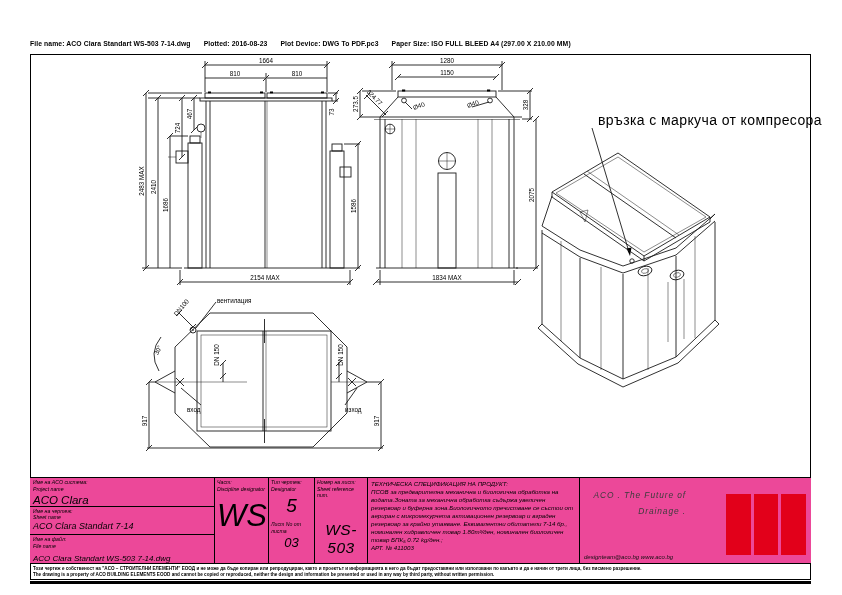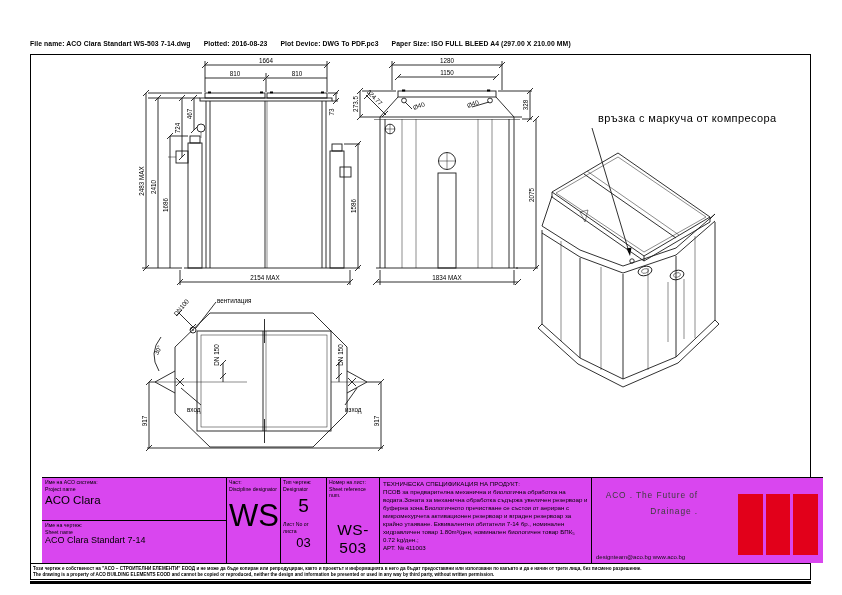--- a/index.html
+++ b/index.html
@@ -18,25 +18,25 @@
   .bottom-bar { position:absolute; left:30px; top:581px; width:781px; height:2.5px; background:#000; }
 
   svg { position:absolute; overflow:visible; }
   svg line, svg path, svg polyline, svg polygon, svg rect, svg circle, svg ellipse
       { stroke:#1a1a1a; fill:none; stroke-width:0.9; }
   .thin { stroke-width:0.5; }
   .fillb { fill:#000; stroke:none; }
   .dim { font-size:6.3px; fill:#000; stroke:none; font-family:"Liberation Sans",sans-serif; }
   .dimv { font-size:6.3px; fill:#000; stroke:none; font-family:"Liberation Sans",sans-serif; }
 
-  .annotation { position:absolute; left:598px; top:112px; font-size:11px; letter-spacing:0.4px; }
+  .annotation { position:absolute; left:598px; top:112px; font-size:14px; letter-spacing:0.4px; }
 
   
-  .titleblock { position:absolute; left:42px; top:477px; width:781px; height:86px;
-                border-top:1.2px solid #000; display:flex; background:#d946ef; }
+  .titleblock { position:absolute; left:30px; top:477px; width:781px; height:86px;
+                border-top:1.2px solid #000; display:flex; background:#ec4899;font-style:italic; }
   .tb-col { border-right:1.1px solid #000; display:flex; flex-direction:column; }
   .tb-row { flex:1; border-bottom:1.1px solid #000; padding:1px 3px; overflow:hidden; }
   .tb-row:last-child { border-bottom:none; }
   .lbl { font-size:5.2px; line-height:1.25; color:#000; }
   .c1 { width:185px; }  .c2 { width:43px; } .c3 { width:54px; }
   .c4 { width:46px; }   .c5 { width:53px; } .c6 { width:212px; }
   .c7 { flex:1; position:relative; }
   .val-project { font-size:11.5px; margin-top:2px; }
   .val-sheet   { font-size:9px;  }
   .val-file    { font-size:8px;  margin-top:5px; }
@@ -341,20 +341,25 @@
       <div class="tb-row">
         <div class="lbl">Име на ACO система:</div>
         <div class="lbl">Project name</div>
         <div class="val-project">ACO Clara</div>
       </div>
       <div class="tb-row">
         <div class="lbl">Име на чертеж:</div>
         <div class="lbl">Sheet name</div>
         <div class="val-sheet">ACO Clara Standart 7-14</div>
       </div>
+      <div class="tb-row">
+        <div class="lbl">Име на файл:</div>
+        <div class="lbl">File name</div>
+        <div class="val-file">ACO Clara Standart WS-503 7-14.dwg</div>
+      </div>
     </div>
 
 
     <div class="tb-col c3">
       <div class="lbl">Част:</div>
       <div class="lbl">Discipline designator</div>
       <div class="val-ws">WS</div>
     </div>
 
     <div class="tb-col c4">

